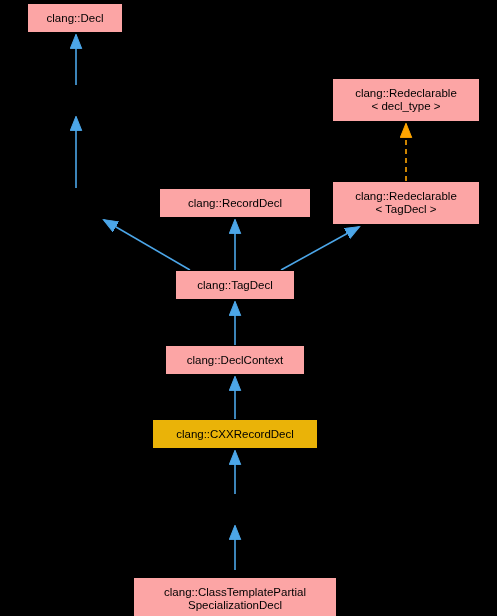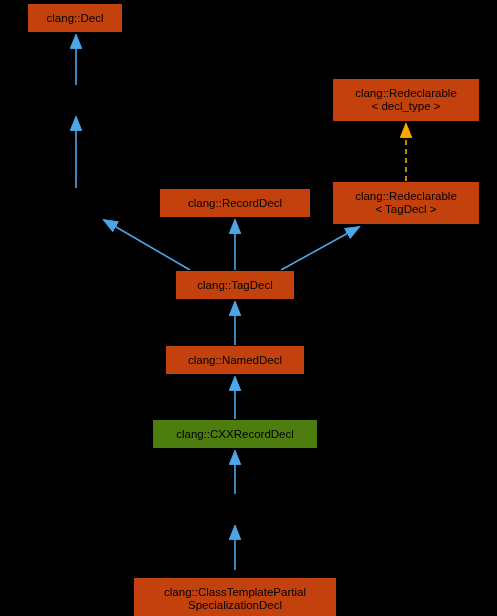--- a/index.html
+++ b/index.html
@@ -1,22 +1,22 @@
 <!DOCTYPE html>
 <html><head>
 <meta charset="utf-8">
 <style>
   html,body{margin:0;padding:0;background:#000;}
   #stage{position:relative;width:497px;height:616px;background:#000;
          font-family:"Liberation Sans", sans-serif;overflow:hidden;}
-  .node{position:absolute;box-sizing:border-box;background:#c2410c;
+  .node{position:absolute;box-sizing:border-box;background:#fca5a5;
         border:1px solid #000000;display:flex;align-items:center;
         justify-content:center;text-align:center;color:#000000;
         font-size:11.5px;line-height:13px;}
-  .node.filled{background:#4d7c0f;}
+  .node.filled{background:#eab308;}
   .node span{display:block;padding:0 4px;white-space:pre-line;}
   svg.links{position:absolute;left:0;top:0;width:497px;height:616px;}
 </style>
 </head>
 <body>
 
 <div id="stage">
   <svg class="links" viewBox="0 0 497 616">
     <defs>
       <marker id="arrBlue" markerWidth="10" markerHeight="10" refX="8.5" refY="3.6" orient="auto">
@@ -69,21 +69,21 @@
     <span>clang::RecordDecl</span>
   </div>
   <div class="node" style="left:332px;top:181px;width:148px;height:44px;">
     <span>clang::Redeclarable
 &lt; TagDecl &gt;</span>
   </div>
   <div class="node" style="left:175px;top:270px;width:120px;height:30px;">
     <span>clang::TagDecl</span>
   </div>
   <div class="node" style="left:165px;top:345px;width:140px;height:30px;">
-    <span>clang::NamedDecl</span>
+    <span>clang::DeclContext</span>
   </div>
   <div class="node filled" style="left:152px;top:419px;width:166px;height:30px;">
     <span>clang::CXXRecordDecl</span>
   </div>
   <div class="node" style="left:133px;top:577px;width:204px;height:44px;">
     <span>clang::ClassTemplatePartial
 SpecializationDecl</span>
   </div>
 </div>
 

